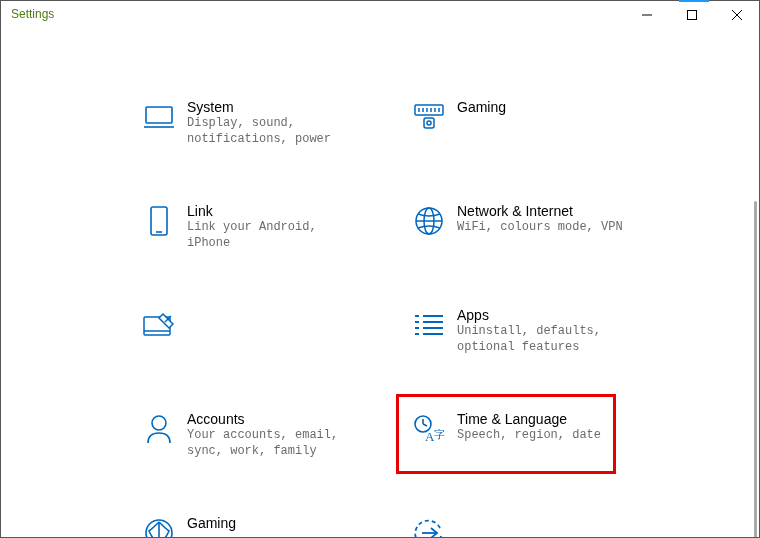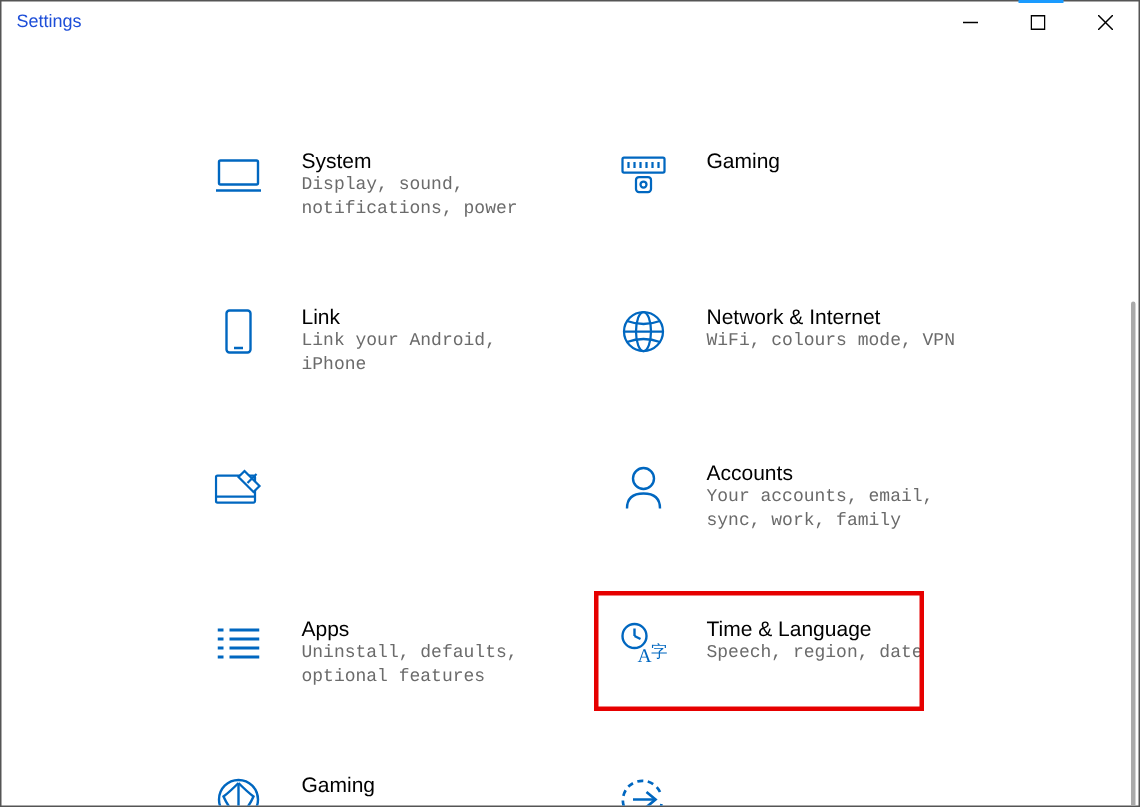--- a/index.html
+++ b/index.html
@@ -30,21 +30,21 @@
     height: 2px;
     background: #1a9bff;
   }
   .titlebar {
     display: flex;
     align-items: flex-start;
     justify-content: space-between;
     height: 30px;
     padding-left: 10px;
     font-size: 12px;
-    color: #1d4ed8;
+    color: #4d7c0f;
   }
   .titlebar .caption-buttons {
     display: flex;
   }
   .cap-btn {
     width: 45px;
     height: 28px;
     display: flex;
     align-items: center;
     justify-content: center;
@@ -97,21 +97,20 @@
     display: flex;
     align-items: center;
     justify-content: center;
     color: #0067c0;
     flex-shrink: 0;
   }
   .text-box {
     padding-left: 6px;
     padding-top: 4px;
     max-width: 170px;
-    margin-left: 14px;
   }
   .tile-title {
     font-size: 14px;
     color: #000;
     line-height: 1.3;
   }
   .tile-desc {
     font-size: 12px;
     color: #6b6b6b;
     line-height: 1.3;
@@ -217,50 +216,50 @@
             <rect x="1" y="5" width="26" height="18" rx="1"></rect>
             <line x1="1" y1="19" x2="27" y2="19"></line>
             <path d="M20 2 L30 12 L26 16 L16 6 Z" fill="#fff"></path>
             <line x1="28" y1="4" x2="22" y2="10"></line>
           </svg>
         </div>
       </div>
 
       <div class="tile">
         <div class="icon-box">
-          <svg width="26" height="30" viewBox="0 0 26 30" fill="none" stroke="#0067c0" stroke-width="1.6">
-            <circle cx="13" cy="9" r="7"></circle>
-            <path d="M2 29 Q2 19 13 19 Q24 19 24 29"></path>
-          </svg>
-        </div>
-        <div class="text-box">
-          <div class="tile-title">Accounts</div>
-          <div class="tile-desc">Your accounts, email, sync, work, family</div>
-        </div>
-      </div>
-
-      <div class="tile">
-        <div class="icon-box">
           <svg width="28" height="22" viewBox="0 0 28 22" fill="none" stroke="#0067c0" stroke-width="2">
             <line x1="0" y1="2" x2="4" y2="2"></line>
               <line x1="8" y1="2" x2="28" y2="2"></line>
             <line x1="0" y1="8" x2="4" y2="8"></line>
               <line x1="8" y1="8" x2="28" y2="8"></line>
             <line x1="0" y1="14" x2="4" y2="14"></line>
               <line x1="8" y1="14" x2="28" y2="14"></line>
             <line x1="0" y1="20" x2="4" y2="20"></line>
               <line x1="8" y1="20" x2="28" y2="20"></line>
           </svg>
         </div>
         <div class="text-box">
           <div class="tile-title">Apps</div>
           <div class="tile-desc">Uninstall, defaults, optional features</div>
         </div>
       </div>
 
+      <div class="tile">
+        <div class="icon-box">
+          <svg width="26" height="30" viewBox="0 0 26 30" fill="none" stroke="#0067c0" stroke-width="1.6">
+            <circle cx="13" cy="9" r="7"></circle>
+            <path d="M2 29 Q2 19 13 19 Q24 19 24 29"></path>
+          </svg>
+        </div>
+        <div class="text-box">
+          <div class="tile-title">Accounts</div>
+          <div class="tile-desc">Your accounts, email, sync, work, family</div>
+        </div>
+      </div>
+
       <div class="tile highlighted">
         <div class="icon-box">
           <svg width="32" height="30" viewBox="0 0 32 30" fill="none" stroke="#0067c0" stroke-width="1.6">
             <circle cx="10" cy="10" r="8"></circle>
             <line x1="10" y1="5" x2="10" y2="10"></line>
               <line x1="10" y1="10" x2="14" y2="12"></line>
             <text x="12" y="27" font-size="13" fill="#0067c0" stroke="none" font-family="Segoe UI">A</text>
             <text x="21" y="24" font-size="11" fill="#0067c0" stroke="none" font-family="Segoe UI">字</text>
           </svg>
         </div>

